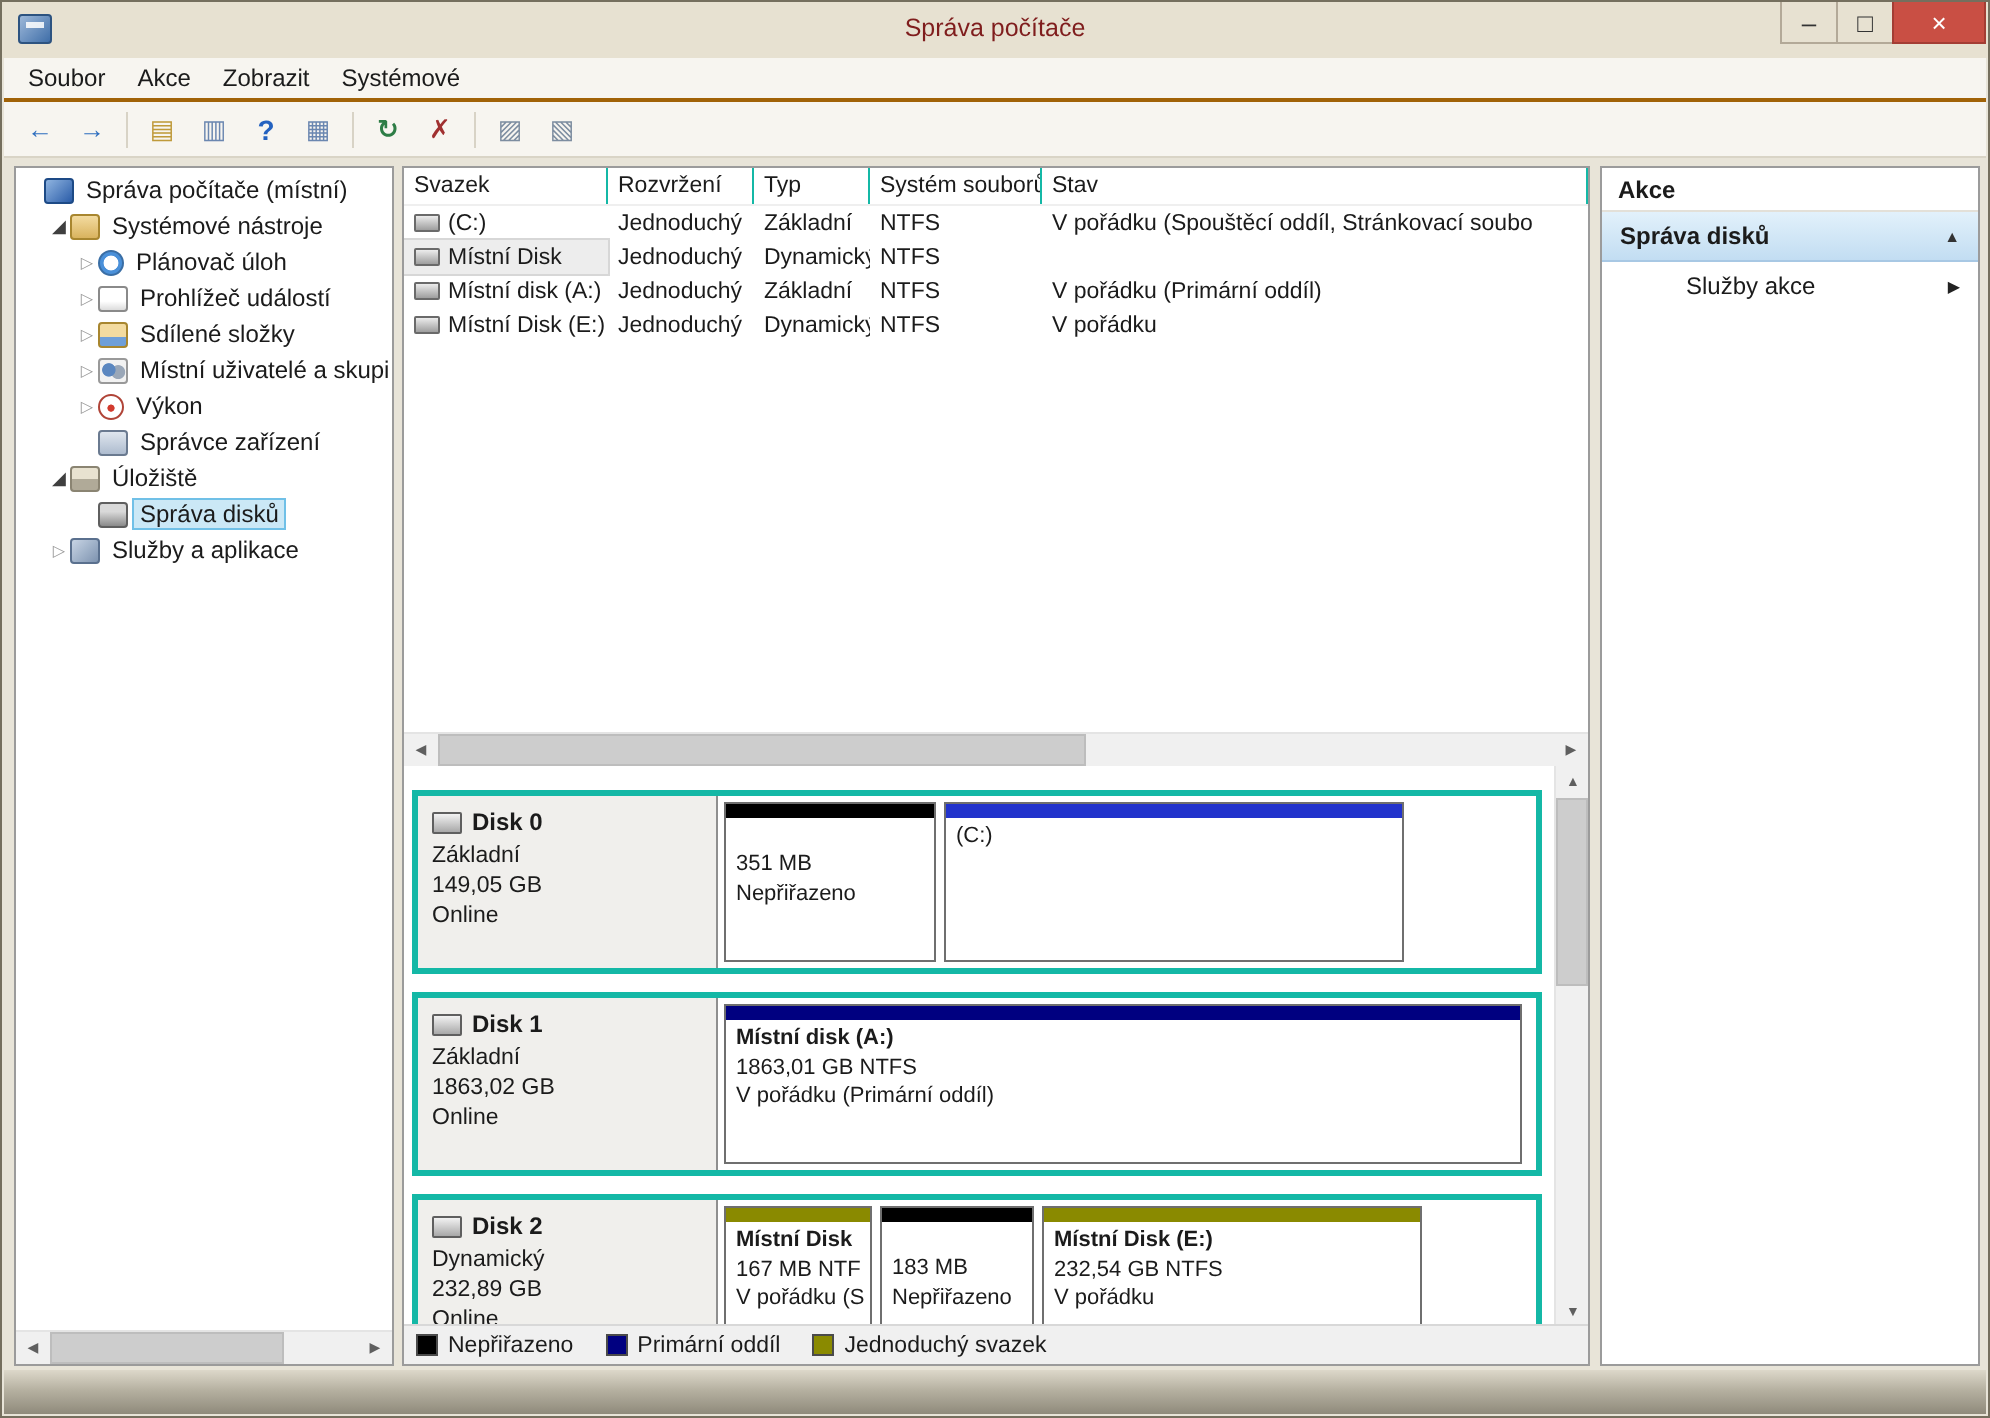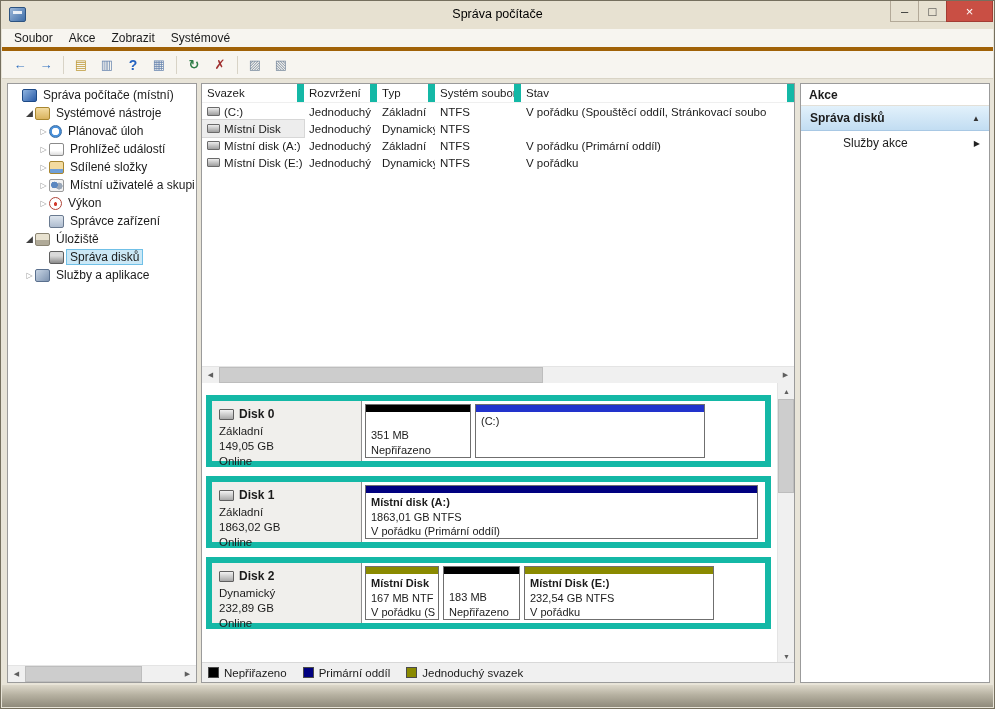--- a/index.html
+++ b/index.html
@@ -4,27 +4,27 @@
 <style>
 *{box-sizing:border-box;margin:0;padding:0}
 html,body{width:995px;height:709px}
 body{font-family:"Liberation Sans","DejaVu Sans",sans-serif;font-size:12px;color:#1b1b1b;position:relative;overflow:hidden;background:#e8e4d8}
 .window{position:absolute;inset:0;border:1px solid #756f5e;background:#e8e4d8}
 
 
 .titlebar{position:absolute;top:0;left:0;right:0;height:28px;background:#e7e1d1}
 .app-icon{position:absolute;left:8px;top:6px;width:17px;height:15px;background:linear-gradient(135deg,#9db8d9 0%,#3f6ea8 100%);border:1px solid #2d5380;border-radius:2px}
 .app-icon::after{content:"";position:absolute;left:3px;top:3px;right:3px;height:3px;background:#fff;opacity:.85}
-.title{position:absolute;left:0;right:0;top:6px;text-align:center;font-size:12.5px;color:#000000}
+.title{position:absolute;left:0;right:0;top:6px;text-align:center;font-size:12.5px;color:#7f1d1d}
 .caption-buttons{position:absolute;top:0;right:1px;display:flex}
 .cap-btn{width:29px;height:21px;border:1px solid #b3a998;border-top:none;background:#e7e1d1;display:flex;align-items:center;justify-content:center;font-size:13px;color:#333;margin-left:-1px}
 .cap-btn.close{width:47px;background:#c94f44;color:#fff;border-color:#a33d34}
 
 
-.menubar{position:absolute;top:28px;left:1px;right:1px;height:22px;background:#f7f5f0;border-bottom:4px solid #a16207;display:flex;align-items:center;padding-left:4px}
+.menubar{position:absolute;top:28px;left:1px;right:1px;height:22px;background:#f7f5f0;border-bottom:2px solid #a16207;display:flex;align-items:center;padding-left:4px}
 .menu-item{padding:2px 8px;cursor:default}
 .toolbar{position:absolute;top:50px;left:1px;right:1px;height:28px;background:#f7f5f0;border-bottom:1px solid #d9d4c6;display:flex;align-items:center;padding-left:6px;gap:2px}
 .tbtn{width:24px;height:22px;display:flex;align-items:center;justify-content:center;font-size:13px;border-radius:2px}
 .tsep{width:1px;height:18px;background:#d8d3c6;margin:0 3px}
 .tb0,.tb1{color:#2f6fbf;font-weight:700}
 .tb2{color:#bf9a3a}
 .tb3,.tb5{color:#6b87b0}
 .tb4{color:#2462c0;font-weight:700;font-size:14px}
 .tb6{color:#2e7d46;font-weight:700}
 .tb7{color:#a03030;font-weight:700}
@@ -68,30 +68,30 @@
 .sthumb{position:absolute;top:0;bottom:0;background:#cdcdcd;border:1px solid #bdbdbd}
 .tree-thumb{left:0;width:76%}
 .list-thumb{left:0;width:58%}
 .vscroll{position:absolute;top:0;right:0;bottom:0;width:17px;background:#f0f0f0;display:flex;flex-direction:column;border-left:1px solid #e4e4e4}
 .vtrack{flex:1;position:relative}
 .vthumb{position:absolute;left:0;right:0;top:0;height:94px;background:#cdcdcd;border:1px solid #bdbdbd}
 
 
 .vl-header,.vl-row{display:grid;grid-template-columns:102px 73px 58px 86px 1fr;align-items:center;font-size:11.5px}
 .vl-header{height:19px;border-bottom:1px solid #efefef}
-.vl-header .hc{height:100%;display:flex;align-items:center;padding:0 5px;border-right:7px solid #14b8a6;white-space:nowrap;overflow:hidden}
+.vl-header .hc{height:100%;display:flex;align-items:center;padding:0 5px;border-right:1px solid #14b8a6;white-space:nowrap;overflow:hidden}
 .vl-row{height:17px}
 .vl-row .c{padding:0 5px;white-space:nowrap;overflow:hidden;display:flex;align-items:center;height:100%}
 .vl-row .c.focus{background:#ededed;outline:1px solid #d7d7d7}
 .vic{width:13px;height:9px;background:linear-gradient(180deg,#ececec,#9e9e9e);border:1px solid #6a6a6a;border-radius:1px;margin-right:4px;flex:none}
 
 
 .graph-area{position:absolute;top:299px;left:0;right:0;height:281px;background:#fff;overflow:hidden}
 .disks{position:absolute;top:0;left:0;right:17px;bottom:0;padding:12px 6px 0 4px;overflow:hidden}
-.disk-row{display:flex;border:6px solid #14b8a6;margin-bottom:9px;height:72px;background:#fff}
+.disk-row{display:flex;border:3px solid #14b8a6;margin-bottom:9px;height:92px;background:#fff}
 .disk-info{width:150px;flex:none;background:#f0efec;border-right:1px solid #8f8f8f;padding:6px 7px;font-size:11.5px;line-height:15px}
 .disk-name{font-weight:700;font-size:12px;display:flex;align-items:center;margin-bottom:2px}
 .dic{width:15px;height:11px;background:linear-gradient(180deg,#f2f2f2,#a8a8a8);border:1px solid #5f5f5f;margin-right:5px;border-radius:1px;flex:none}
 .parts{flex:1;display:flex;padding:3px;align-items:stretch;overflow:hidden}
 .part{border:1px solid #6f6f6f;background:#fff;margin-right:4px;display:flex;flex-direction:column;overflow:hidden;flex:none}
 .part.fill{flex:1}
 .pstrip{height:7px;flex:none}
 .pbody{padding:2px 5px;font-size:11px;line-height:14.5px;white-space:nowrap;overflow:hidden}
 .pbody div{min-height:14px}
 .ptitle{font-weight:700}

